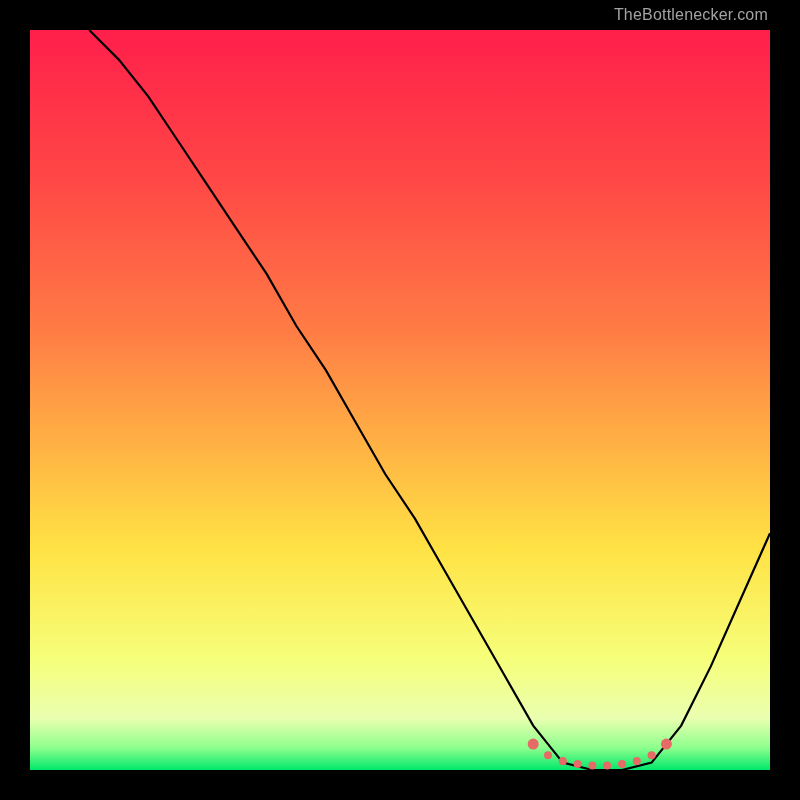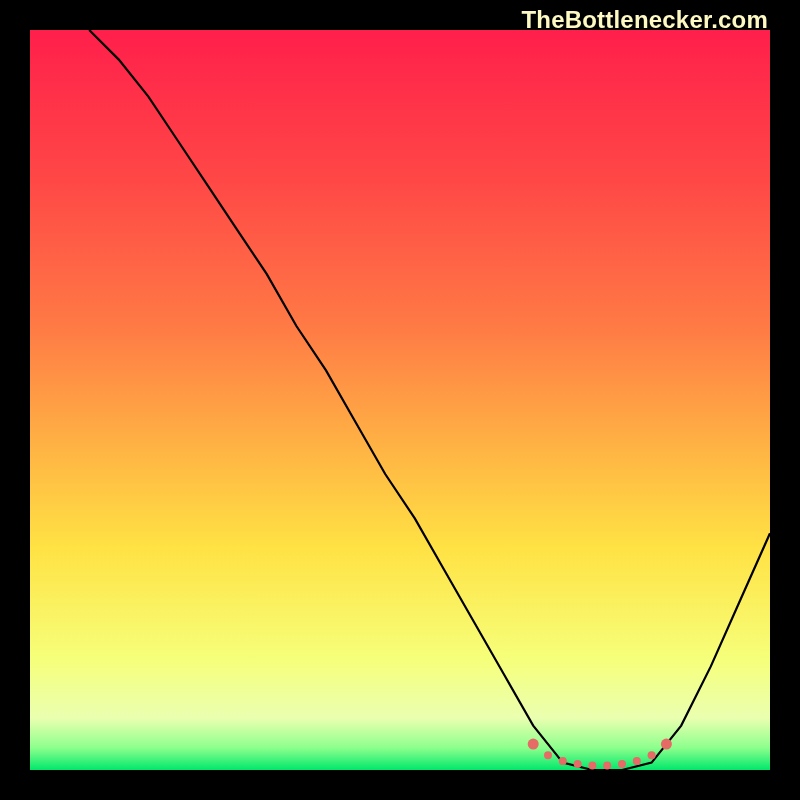--- a/index.html
+++ b/index.html
@@ -23,23 +23,23 @@
     position: absolute;
     left: 0;
     top: 0;
     width: 740px;
     height: 740px;
   }
   .watermark {
     position: absolute;
     top: 6px;
     right: 32px;
-    color: #fef9c3;
-    font-size: 24px;
-    font-weight: bold;
+    color: #a3a3a3;
+    font-size: 16px;
+    font-weight: normal;
     letter-spacing: 0.2px;
   }
   svg { display: block; }
 </style>
 </head>
 <body>
 
 <div class="watermark">TheBottlenecker.com</div>
 
 <div class="frame">

